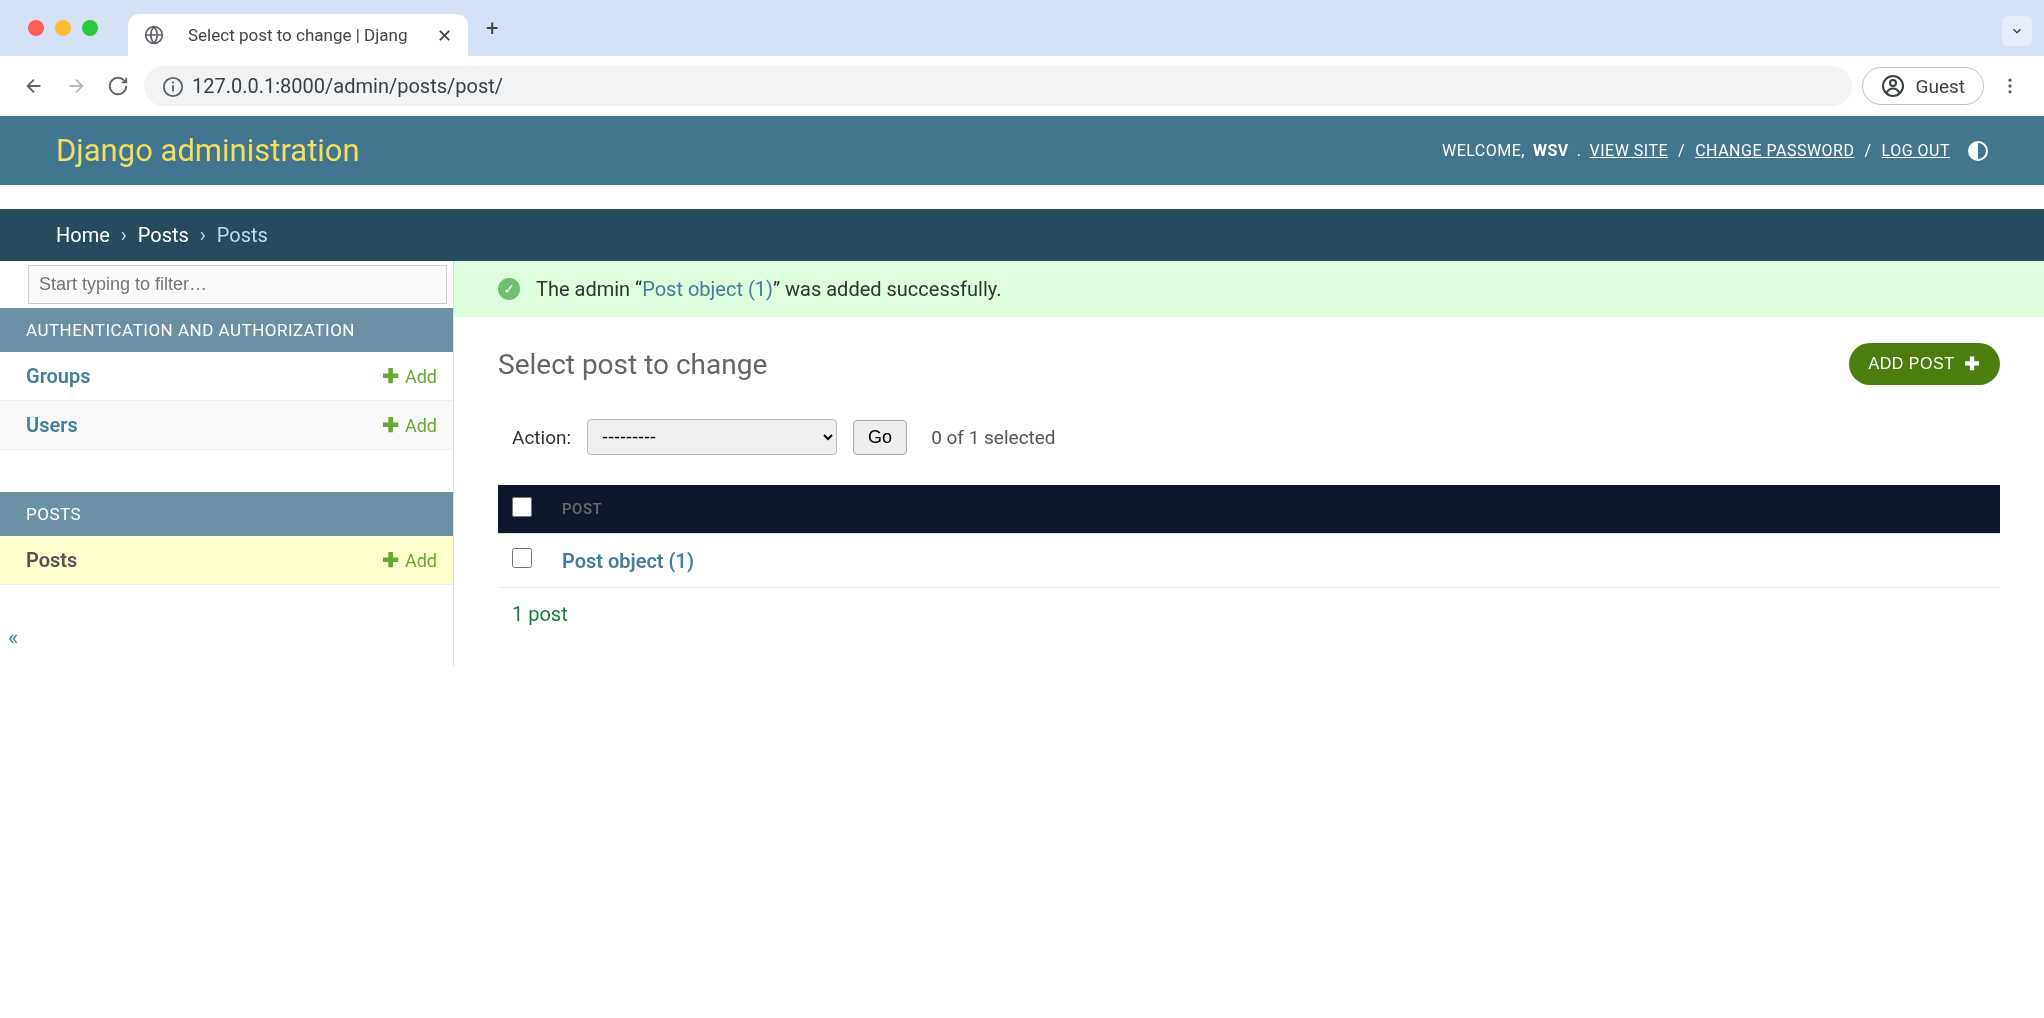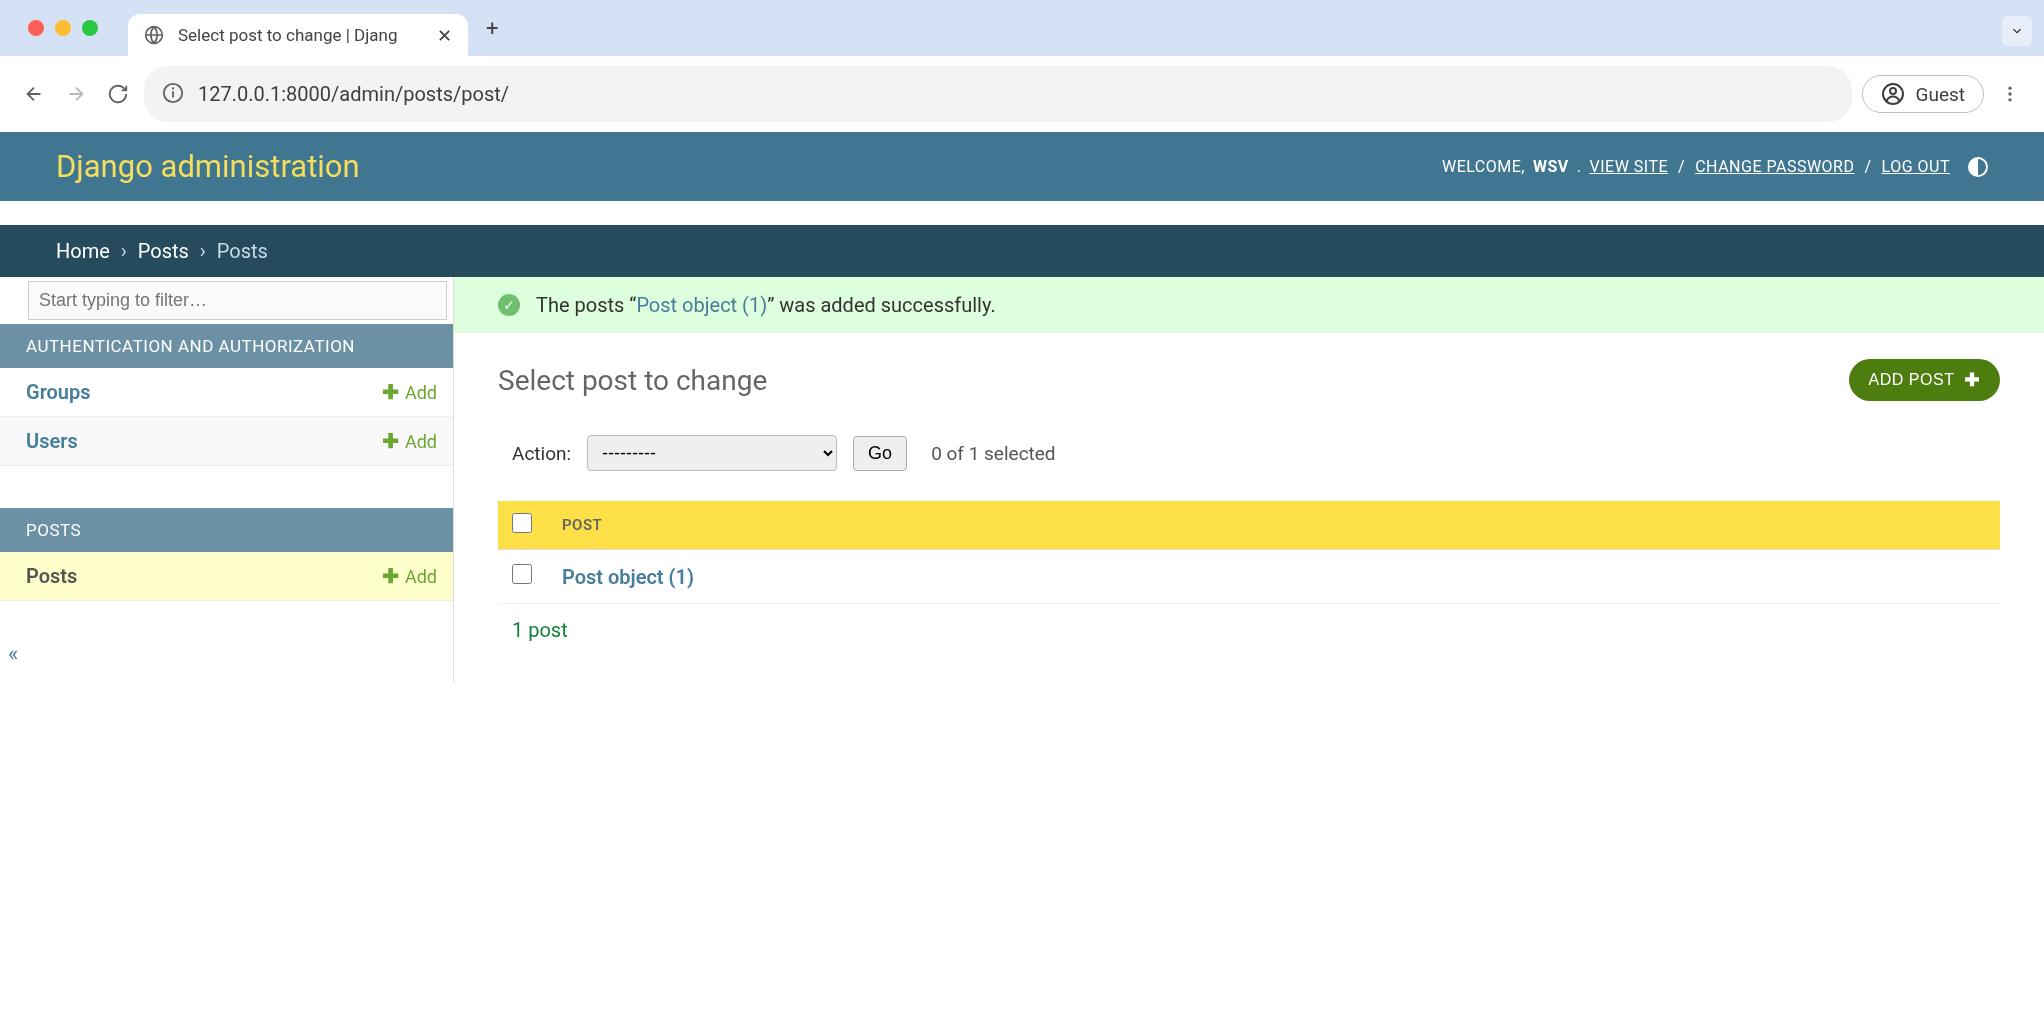--- a/index.html
+++ b/index.html
@@ -6,30 +6,30 @@
     body { font-family: -apple-system, BlinkMacSystemFont, "Segoe UI", Roboto, sans-serif; font-size: 14px; color: #333; }
     
     
     .browser-chrome { background: #d5e1f5; }
     .tab-bar { display: flex; align-items: flex-end; height: 56px; padding: 0 12px; position: relative; }
     .traffic-lights { display: flex; gap: 11px; position: absolute; left: 28px; top: 20px; }
     .traffic-light { width: 16px; height: 16px; border-radius: 50%; }
     .traffic-red { background: #ff5f57; }
     .traffic-yellow { background: #febc2e; }
     .traffic-green { background: #28c840; }
-    .tab { background: #fff; border-radius: 12px 12px 0 0; display: flex; align-items: center; padding: 0 16px; height: 42px; margin-left: 116px; min-width: 340px; gap: 14px; font-size: 17px; color: #444; }
+    .tab { background: #fff; border-radius: 12px 12px 0 0; display: flex; align-items: center; padding: 0 16px; height: 42px; margin-left: 116px; min-width: 340px; gap: 24px; font-size: 17px; color: #444; }
     .tab .globe-icon { width: 20px; height: 20px; color: #5f6368; }
     .tab .close { margin-left: auto; font-size: 18px; cursor: pointer; }
     .new-tab { margin-left: 18px; font-size: 22px; color: #444; cursor: pointer; align-self: center; }
     .tabs-dropdown { margin-left: auto; background: #e8eef9; border-radius: 6px; width: 30px; height: 30px; display: flex; align-items: center; justify-content: center; cursor: pointer; margin-bottom: 10px; }
     
     .url-bar { background: #fff; display: flex; align-items: center; padding: 10px 18px; gap: 10px; }
     .nav-btn { width: 32px; height: 32px; display: flex; align-items: center; justify-content: center; cursor: pointer; color: #5f6368; border-radius: 50%; }
     .nav-btn.disabled { color: #b8b8b8; cursor: default; }
-    .url-input { flex: 1; background: #f1f3f4; border-radius: 24px; display: flex; align-items: flex-start; padding: 16px 18px; gap: 14px; font-size: 20px; color: #3c4043; }
+    .url-input { flex: 1; background: #f1f3f4; border-radius: 24px; display: flex; align-items: flex-end; padding: 8px 18px; gap: 8px; font-size: 20px; color: #3c4043; }
     .url-input .info-icon { width: 22px; height: 22px; color: #5f6368; }
     .guest-chip { display: flex; align-items: center; gap: 10px; border: 1px solid #bdc1c6; border-radius: 24px; padding: 6px 18px; font-size: 19px; color: #3c4043; }
     .guest-chip svg { width: 24px; height: 24px; }
     .menu-dots { width: 32px; display: flex; align-items: center; justify-content: center; cursor: pointer; color: #5f6368; }
     
     
     .django-header { background: #417690; color: #fff; display: flex; align-items: center; justify-content: space-between; padding: 16px 56px; }
     .django-title { color: #f5dd5d; font-size: 31px; font-weight: 400; }
     .user-tools { font-size: 16px; letter-spacing: 0.5px; display: flex; align-items: center; gap: 8px; }
     .user-tools .link { text-decoration: underline; cursor: pointer; }
@@ -63,21 +63,21 @@
     .page-title { font-size: 28px; font-weight: 400; color: #666; }
     .add-btn { background: #4d7c0f; color: #fff; border: none; border-radius: 22px; padding: 10px 20px; font-size: 16px; letter-spacing: 0.5px; display: flex; align-items: center; gap: 10px; cursor: pointer; }
     .add-btn .plus { font-size: 18px; font-weight: bold; }
     
     .actions-row { display: flex; align-items: center; gap: 16px; margin-bottom: 30px; font-size: 19px; padding-left: 14px; }
     .actions-row select { font-size: 18px; padding: 6px 10px; min-width: 250px; border: 1px solid #bbb; border-radius: 4px; }
     .actions-row .go-btn { padding: 6px 14px; font-size: 18px; border: 1px solid #aaa; background: #eee; border-radius: 4px; cursor: pointer; }
     .actions-row .sel-count { margin-left: 8px; color: #555; }
     
     .result-table { width: 100%; border-collapse: collapse; }
-    .result-table thead { background: #fde047; }
+    .result-table thead { background: #0f172a; }
     .result-table th { text-align: left; padding: 12px 14px; font-size: 15px; letter-spacing: 0.5px; color: #666; font-weight: 600; border-bottom: 1px solid #ddd; }
     .result-table th:first-child { width: 50px; }
     .result-table td { padding: 14px; border-bottom: 1px solid #eee; font-size: 20px; }
     .result-table td:first-child { width: 50px; }
     .result-table .row-link { color: #447e9b; font-weight: 600; cursor: pointer; }
     .result-table input[type=checkbox] { width: 20px; height: 20px; }
     .count-text { padding: 14px; font-size: 20px; color: #15803d; }
     
     .collapse-handle { position: absolute; left: -446px; bottom: 16px; font-size: 22px; color: #447e9b; cursor: pointer; }
   </style>
@@ -200,21 +200,21 @@
           <span class="plus">✚</span>
           <span>Add</span>
         </span>
     </div>
   </div>
 
   <div class="content">
     <div class="msg-bar">
       <div class="check">✓</div>
       <div>
-        <span>The posts “</span><span class="obj-link">Post object (1)</span><span>” was added successfully.</span>
+        <span>The admin “</span><span class="obj-link">Post object (1)</span><span>” was added successfully.</span>
       </div>
     </div>
 
     <div class="content-inner">
       <div class="content-head">
         <h1 class="page-title">Select post to change</h1>
         <button class="add-btn">
           <span>ADD POST</span>
           <span class="plus">✚</span>
         </button>

